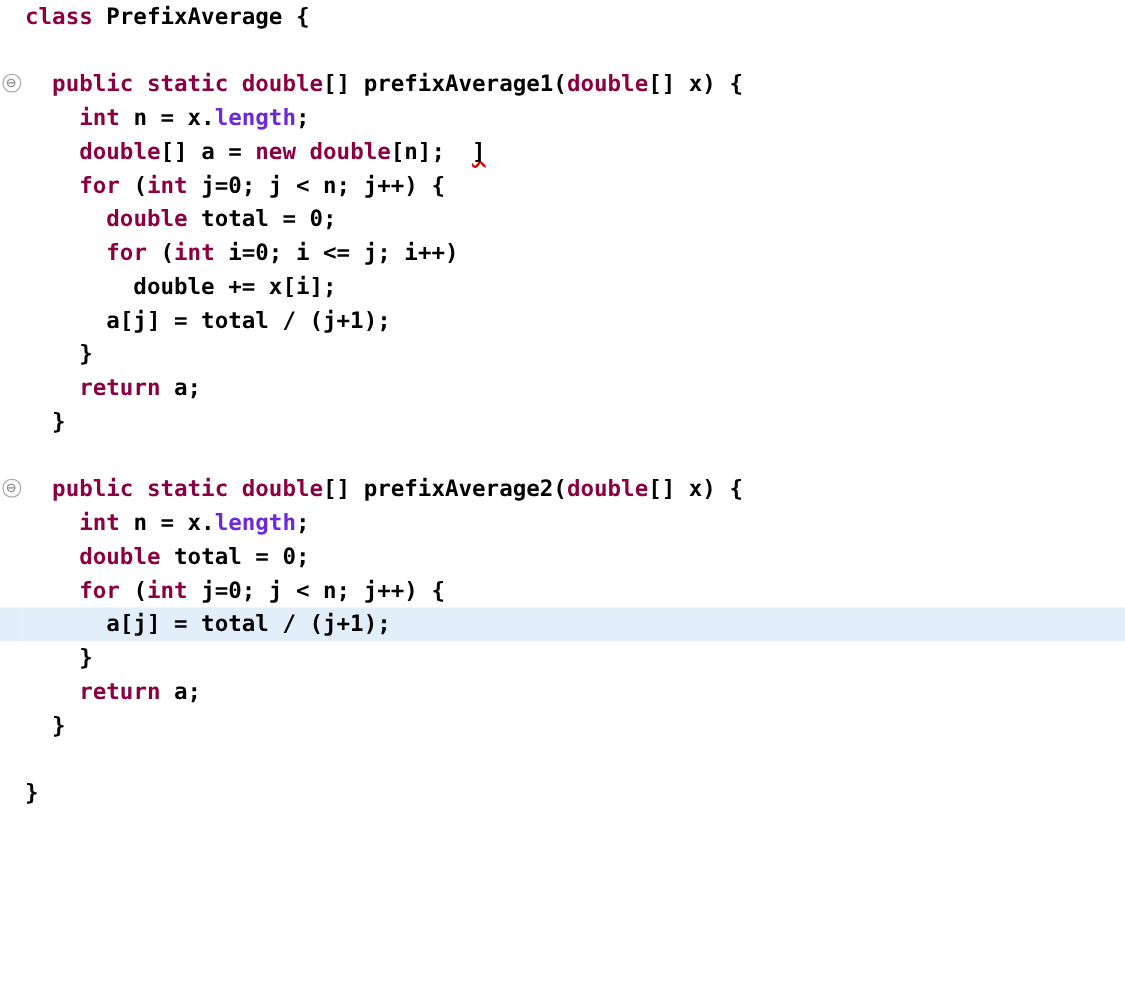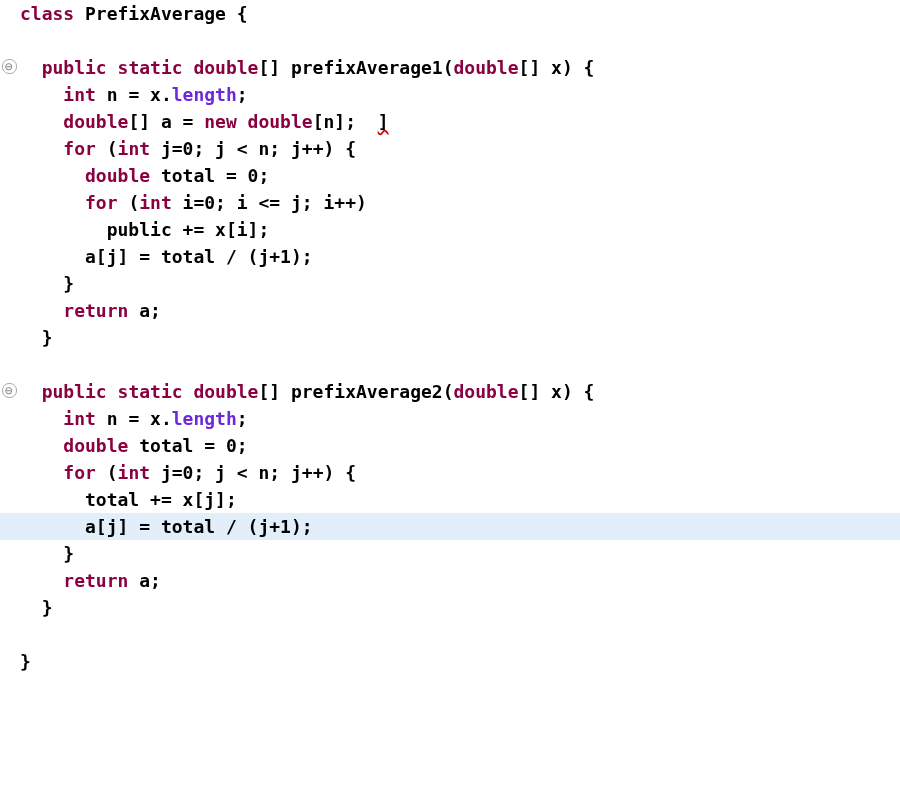--- a/index.html
+++ b/index.html
@@ -81,21 +81,21 @@
       <tr>
         <td class="gutter"></td>
         <td class="code">      <span class="kw">double</span> total = 0;</td>
       </tr>
       <tr>
         <td class="gutter"></td>
         <td class="code">      <span class="kw">for</span> (<span class="kw">int</span> i=0; i &lt;= j; i++)</td>
       </tr>
       <tr>
         <td class="gutter"></td>
-        <td class="code">        public += x[i];</td>
+        <td class="code">        double += x[i];</td>
       </tr>
       <tr>
         <td class="gutter"></td>
         <td class="code">      a[j] = total / (j+1);</td>
       </tr>
       <tr>
         <td class="gutter"></td>
         <td class="code">    }</td>
       </tr>
       <tr>
@@ -119,24 +119,20 @@
         <td class="code">    <span class="kw">int</span> n = x.<span class="field">length</span>;</td>
       </tr>
       <tr>
         <td class="gutter"></td>
         <td class="code">    <span class="kw">double</span> total = 0;</td>
       </tr>
       <tr>
         <td class="gutter"></td>
         <td class="code">    <span class="kw">for</span> (<span class="kw">int</span> j=0; j &lt; n; j++) {</td>
       </tr>
-      <tr>
-        <td class="gutter"></td>
-        <td class="code">      total += x[j];</td>
-      </tr>
       <tr class="highlight">
         <td class="gutter"></td>
         <td class="code">      a[j] = total / (j+1);</td>
       </tr>
       <tr>
         <td class="gutter"></td>
         <td class="code">    }</td>
       </tr>
       <tr>
         <td class="gutter"></td>

